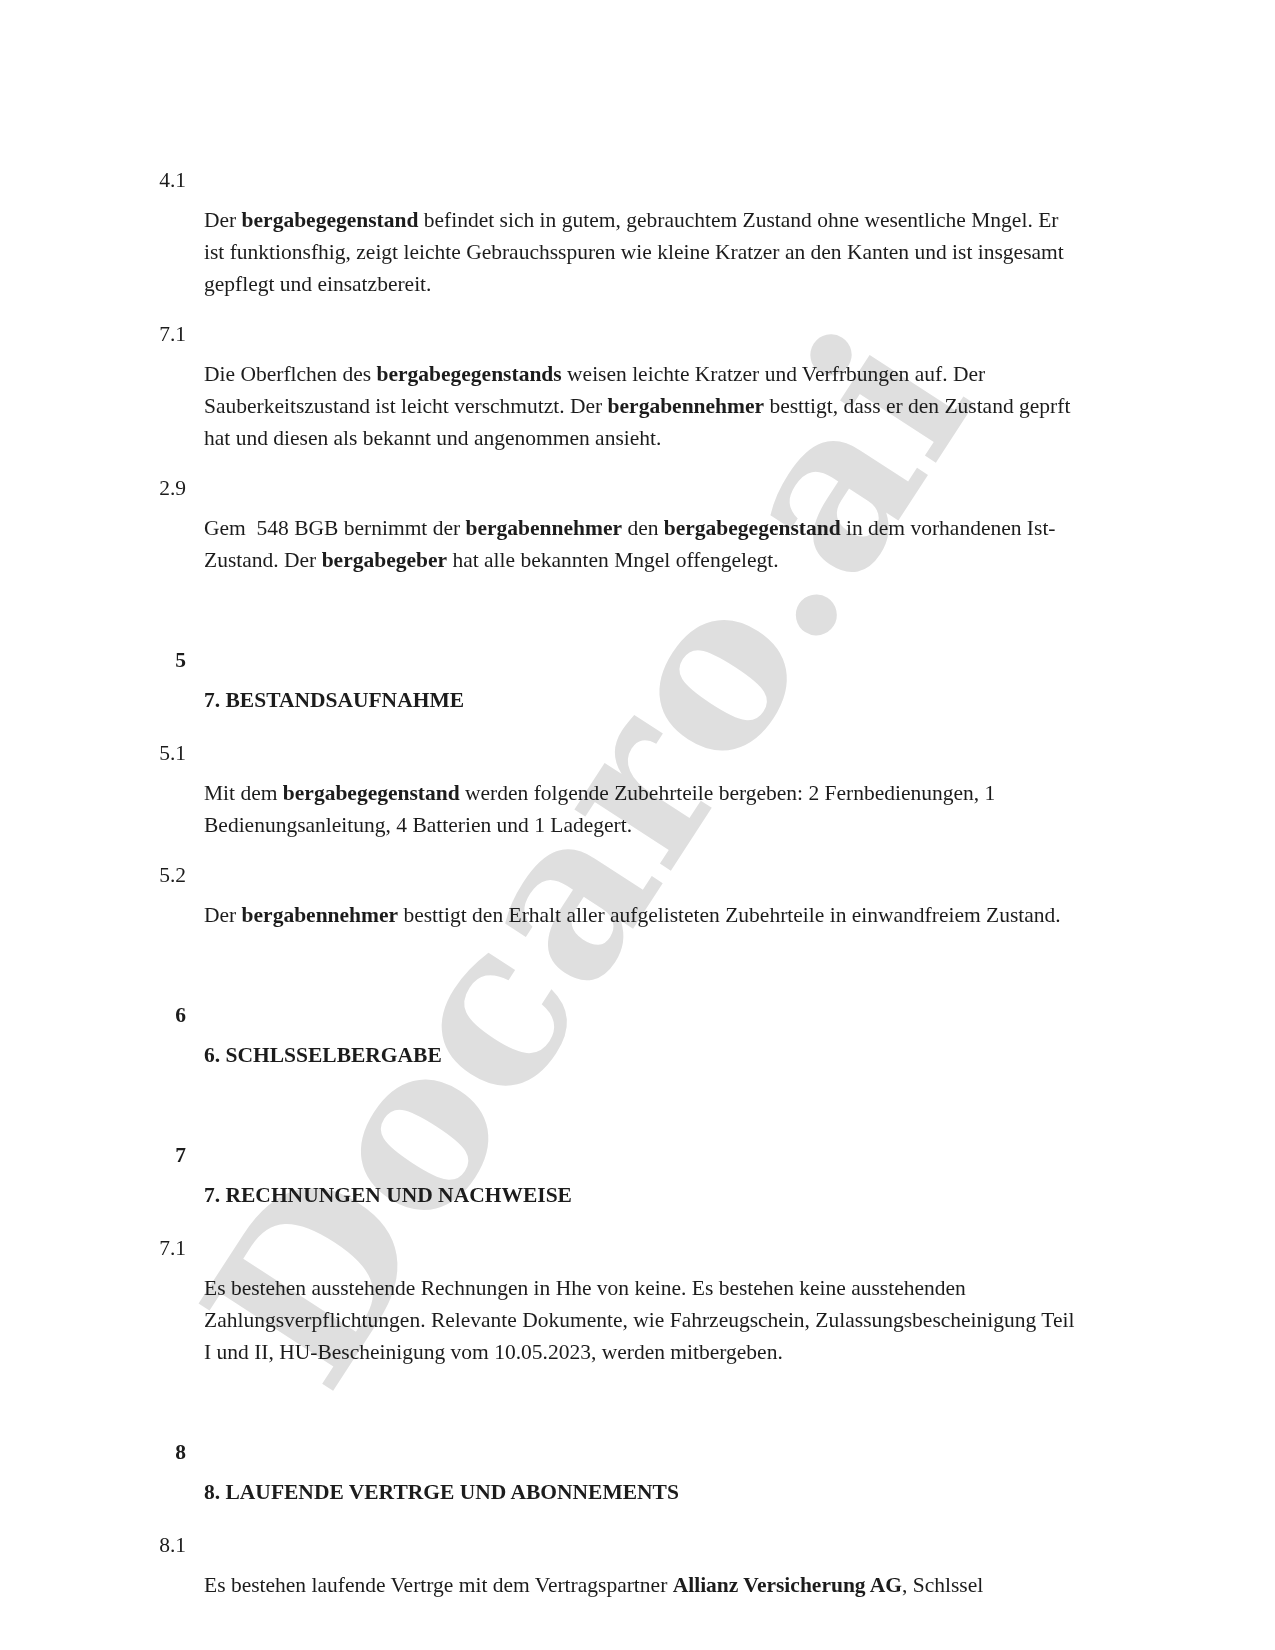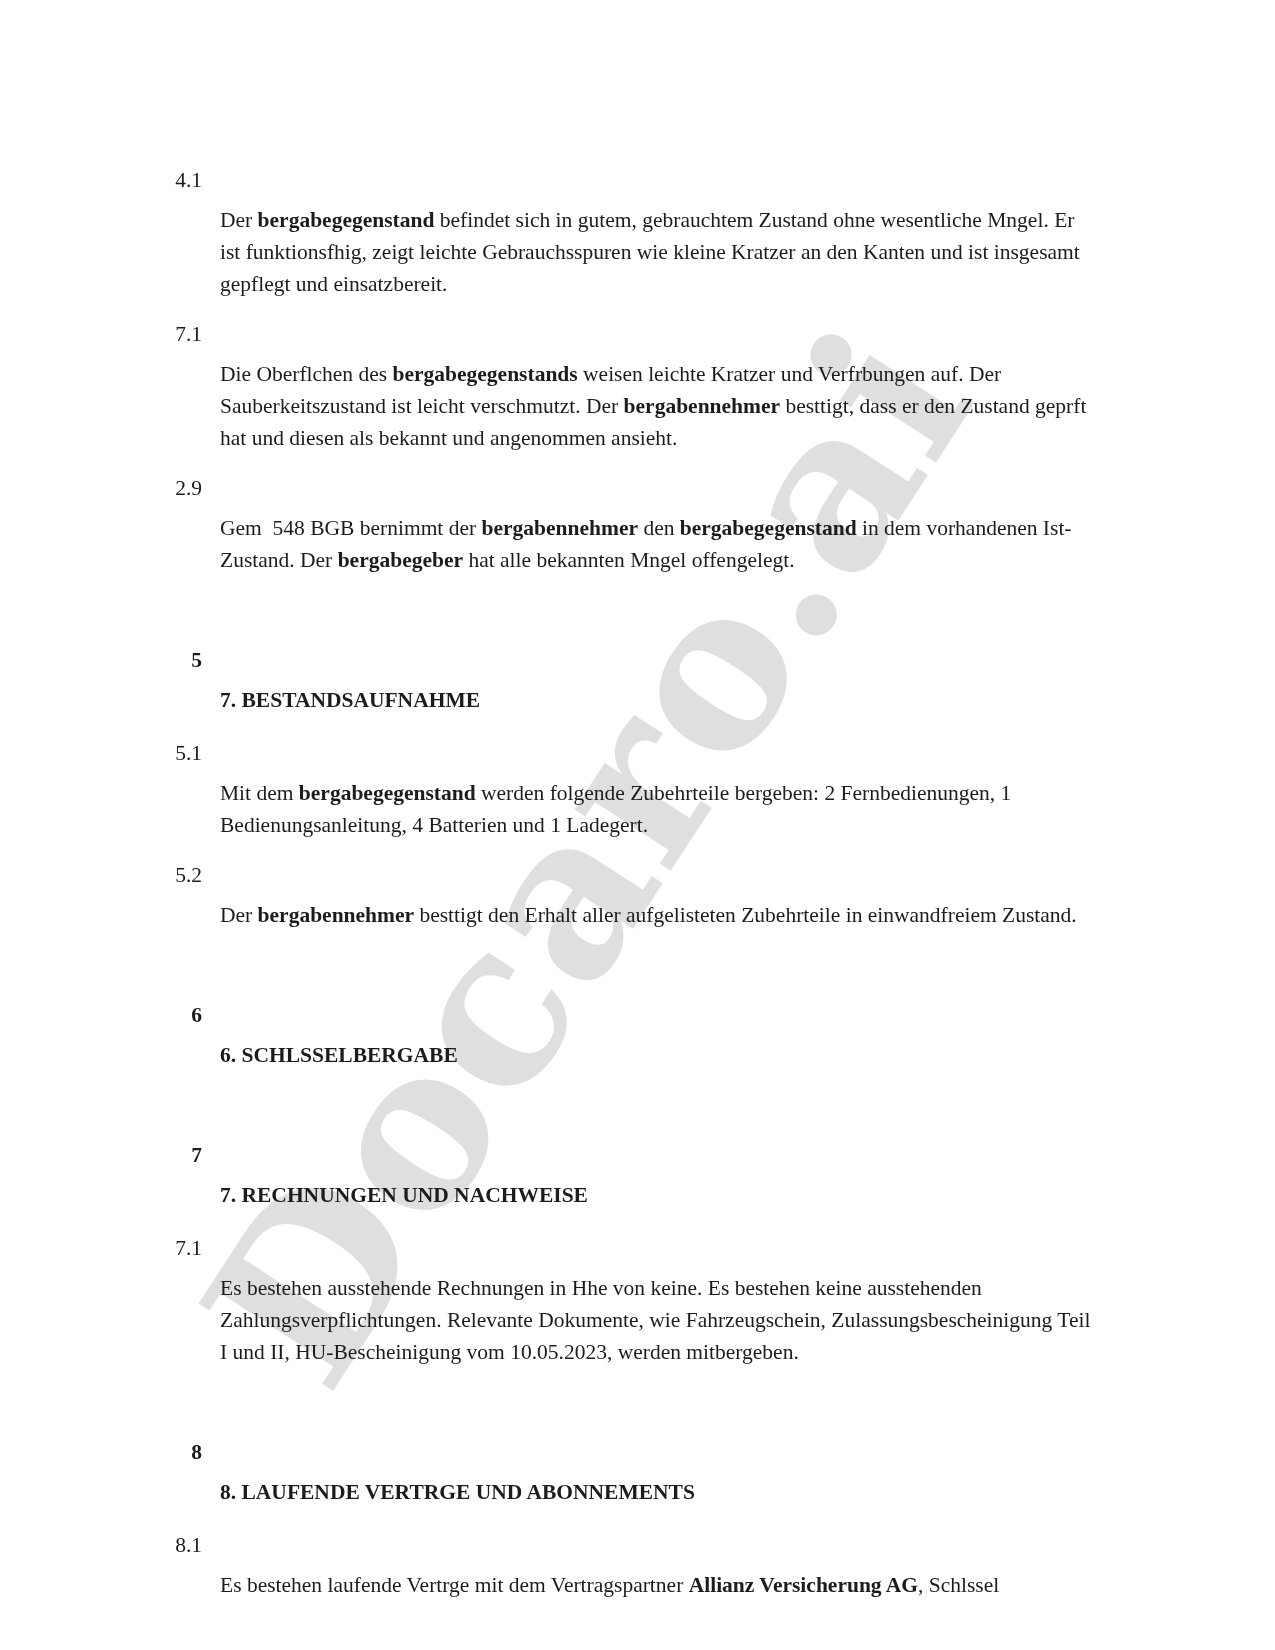--- a/index.html
+++ b/index.html
@@ -27,21 +27,21 @@
     font-size: 220px;
     letter-spacing: 0.01em;
     color: #dfdfdf;
     white-space: nowrap;
     z-index: 0;
     user-select: none;
     pointer-events: none;
   }
   .doc {
     position: absolute;
-    left: 168px;
+    left: 152px;
     top: 164px;
     width: 929px;
     z-index: 1;
     font-size: 21.5px;
     line-height: 32px;
   }
   .row {
     display: flex;
     margin-bottom: 18px;
   }

